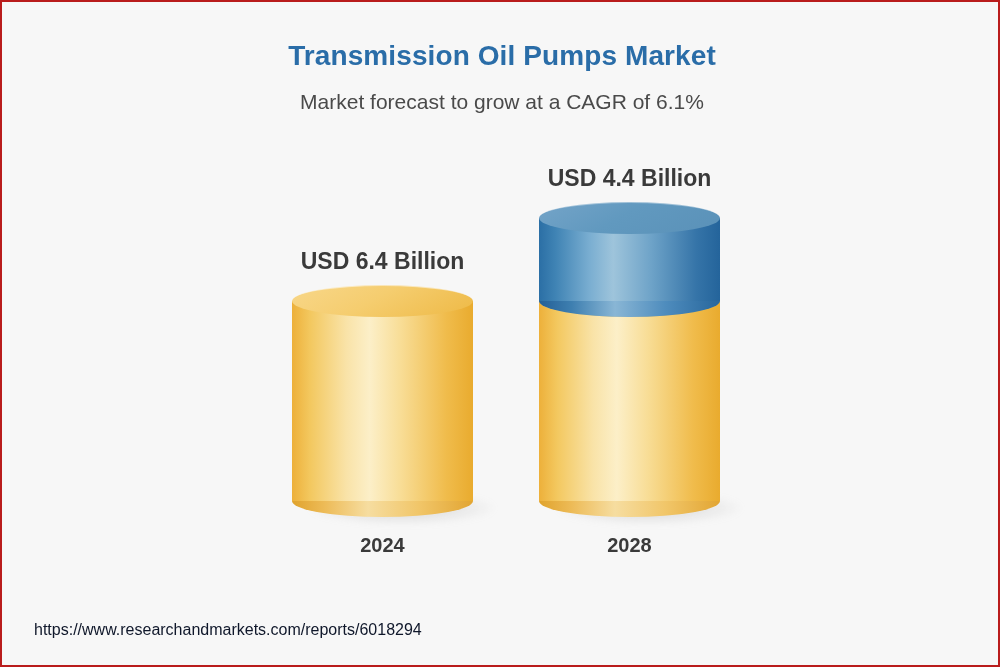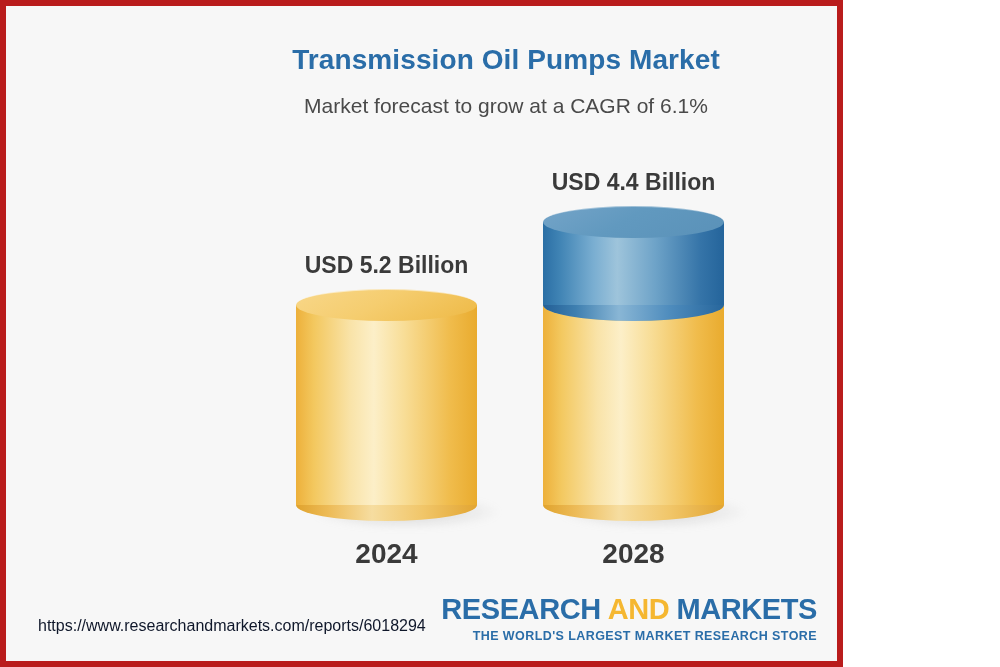--- a/index.html
+++ b/index.html
@@ -9,24 +9,24 @@
   body {
     width: 1000px;
     height: 667px;
     background: #ffffff;
     font-family: "Liberation Sans", sans-serif;
     overflow: hidden;
   }
 
   #infographic {
     position: relative;
-    width: 843px;
+    width: 1000px;
     height: 667px;
     background: #f7f7f7;
-    border: 6px solid #b91c1c;
+    border: 2px solid #b91c1c;
     box-sizing: border-box;
     overflow: hidden;
     padding-left: 36px;
   }
 
   
   #chart-title {
     position: absolute;
     top: 38px;
     left: 0;
@@ -69,21 +69,21 @@
     font-size: 23px;
     font-weight: bold;
     color: #3a3a3a;
     white-space: nowrap;
   }
 
   .category-label {
     position: absolute;
     width: 100%;
     text-align: center;
-    font-size: 28px;
+    font-size: 20px;
     font-weight: bold;
     color: #3a3a3a;
   }
 
   
   .cylinder {
     position: absolute;
     left: 0;
   }
   .cyl-shadow {
@@ -206,21 +206,21 @@
 
 <div id="infographic">
 
   <div id="chart-title">Transmission Oil Pumps Market</div>
   <div id="chart-subtitle">Market forecast to grow at a CAGR of 6.1%</div>
 
   <div id="plot-area">
 
     <div class="bar-group" id="bar-group-2024" style="left:290px; width:181px; height:600px;">
 
-      <div class="value-label" style="top:246px;">USD 5.2 Billion</div>
+      <div class="value-label" style="top:246px;">USD 6.4 Billion</div>
 
       <div class="cylinder" style="top:283px; height:232px; width:181px;">
 
         <div class="cyl-shadow" style="left:16px; top:206px; width:188px; height:34px;"></div>
 
         <div class="seg" style="top:0px; height:232px; width:181px;">
           <div class="seg-bottom fill-yellow-bottom" style="left:0; top:200px; width:181px; height:32px;"></div>
           <div class="seg-body fill-yellow-body" style="top:16px; height:200px;"></div>
           <div class="seg-top fill-yellow-top" style="left:0; top:0px; width:181px; height:32px;"></div>
         </div>
@@ -250,18 +250,14 @@
         </div>
       </div>
 
       <div class="category-label" style="top:532px;">2028</div>
     </div>
 
   </div>
 
   <div id="source-url">https://www.researchandmarkets.com/reports/6018294</div>
 
-  <div id="brand-logo">
-    <div id="brand-wordmark"><span class="brand-blue">RESEARCH</span><span class="brand-gold" style="margin:0 7px;">AND</span><span class="brand-blue">MARKETS</span></div>
-    <div id="brand-tagline">THE WORLD'S LARGEST MARKET RESEARCH STORE</div>
-  </div>
 
 </div>
 
 </body></html>

